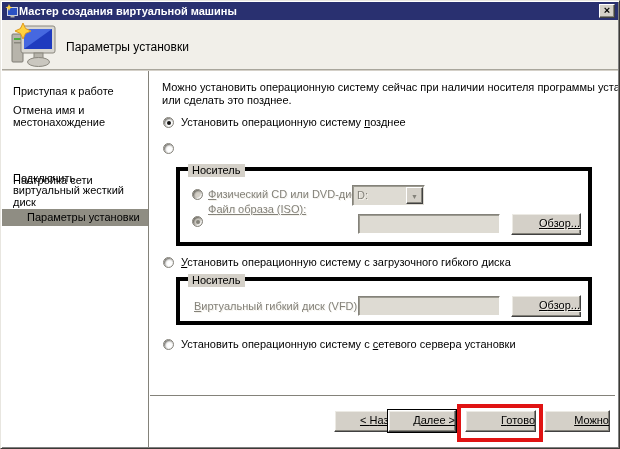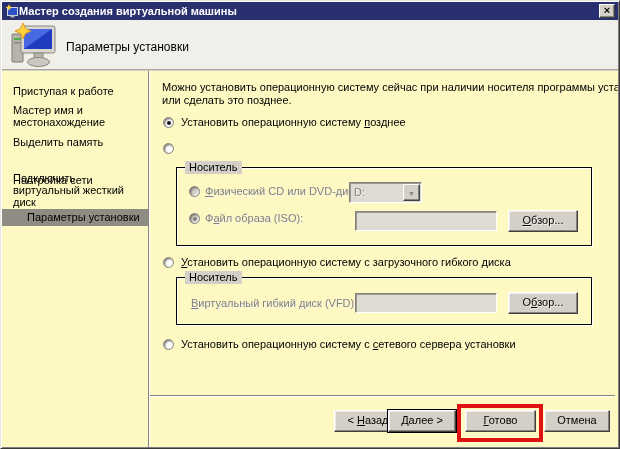--- a/index.html
+++ b/index.html
@@ -31,21 +31,21 @@
     font-size:11px; font-weight:bold; line-height:11px; text-align:center;
   }
   
   #header {
     position:absolute; top:20px; left:2px; right:2px; height:50px;
     background:#f1efe9; border-bottom:1px solid #a9a69c;
   }
   #header-icon { position:absolute; left:8px; top:2px; }
   #header-title { position:absolute; left:64px; top:20px; font-size:12px; color:#000; white-space:nowrap; }
   
-  #body { position:absolute; top:71px; left:2px; right:2px; bottom:2px; background:#fef9c3; }
+  #body { position:absolute; top:71px; left:2px; right:2px; bottom:2px; background:#ffffff; }
   #vdiv {
     position:absolute; left:146px; top:0; bottom:0; width:2px;
     background:linear-gradient(to right, #84827a 0 1px, #ffffff 1px 2px);
   }
   
   .si { position:absolute; left:11px; width:126px; line-height:12px; color:#000; }
   #si1 { top:14px; }
   #si2 { top:33px; }
   #si3 { top:65px; }
   #si4 { top:103px; }
@@ -71,52 +71,52 @@
   .rlbl { position:absolute; white-space:nowrap; line-height:13px; }
   .accel { text-decoration:underline; }
   .dis { color:#84827a; text-shadow:1px 1px 0 #f4f2ec; }
   #r1 { left:161px; top:46px; }  #r1l { left:179px; top:45px; }
   #r2 { left:161px; top:72px; }  #r2l { left:179px; top:71px; }
   #r3 { left:161px; top:186px; } #r3l { left:179px; top:185px; }
   #r4 { left:161px; top:268px; } #r4l { left:179px; top:267px; }
   
   .group {
     position:absolute; left:174px; width:416px;
-    border:1px solid #000000;
+    border:4px solid #000000;
     box-shadow: inset 1px 1px 0 #ffffff, 1px 1px 0 #ffffff;
   }
   #group-cd  { top:96px;  height:79px; }
   #group-vfd { top:206px; height:48px; }
   .legend {
     position:absolute; top:-7px; left:8px; background:#d4d0c8;
     padding:0 4px; line-height:13px;
   }
   #gr1 { left:12px; top:18px; } #gr1l { left:28px; top:17px; }
-  #gr2 { left:12px; top:45px; } #gr2l { left:28px; top:44px; }
+  #gr2 { left:12px; top:45px; } #gr2l { left:28px; top:32px;text-decoration:underline; }
   #vfd-lbl { left:14px; top:19px; }
   .field {
     position:absolute; background:#dedbd3;
     border:1px solid; border-color:#84827a #fff #fff #84827a;
     box-shadow: inset 1px 1px 0 #9c9a90;
   }
   #drive-combo { left:172px; top:14px; width:73px; height:21px; }
   #drive-value { position:absolute; left:4px; top:3px; }
   #drive-arrow {
     position:absolute; right:1px; top:1px; bottom:1px; width:17px;
     background:#d4d0c8; border:1px solid; border-color:#fff #404040 #404040 #fff;
     box-shadow: inset -1px -1px 0 #84827a;
     font-size:7px; color:#84827a; text-align:center; line-height:17px;
   }
   #iso-input { left:178px; top:43px; width:142px; height:20px; }
   #vfd-input { left:178px; top:15px; width:142px; height:20px; }
   .btn {
     position:absolute; height:22px; background:#d4d0c8; color:#000;
     border:1px solid; border-color:#fff #404040 #404040 #fff;
     box-shadow: inset -1px -1px 0 #84827a, inset 1px 1px 0 #eceae4;
-    text-align:center; line-height:19px; white-space:nowrap;
+    text-align:right; line-height:19px; white-space:nowrap;text-decoration:underline;
   }
   #browse-iso { left:331px; top:42px; width:70px; }
   #browse-vfd { left:331px; top:14px; width:70px; }
   
   #hdiv {
     position:absolute; top:324px; left:148px; right:3px; height:2px;
     background:linear-gradient(to bottom, #84827a 0 1px, #ffffff 1px 2px);
   }
   #back-btn   { left:313px; top:339px; width:68px;margin-left:19px; }
   #next-btn   { left:386px; top:339px; width:68px;
@@ -157,22 +157,21 @@
       <ellipse cx="28.5" cy="40" rx="11" ry="4.5" fill="#cac7bf" stroke="#8a877e"></ellipse>
       <path d="M13 1 L15.5 6.5 L21 9 L15.5 11.5 L13 17 L10.5 11.5 L5 9 L10.5 6.5 Z" fill="#ffd23e" stroke="#e09a1e"></path>
     </svg>
     <div id="header-title">Параметры установки</div>
   </div>
 
   <div id="body">
     <div id="vdiv"></div>
 
     <div class="si" id="si1">Приступая к работе</div>
-    <div class="si" id="si2">Мастер имя и местонахождение</div>
-    <div class="si" id="si3">Выделить память</div>
+    <div class="si" id="si2">Отмена имя и местонахождение</div>
     <div class="si" id="si4">Настройка сети</div>
     <div class="si" id="si5">Подключить виртуальный жесткий диск</div>
     <div class="si" id="si6">Параметры установки</div>
 
     <div class="line" id="intro1">Можно установить операционную систему сейчас при наличии носителя программы установки</div>
     <div class="line" id="intro2">или сделать это позднее.</div>
 
     <span class="radio checked" id="r1"></span>
     <span class="rlbl" id="r1l"><span>Установить операционную систему </span><span class="accel">п</span><span>озднее</span></span>
 
@@ -209,17 +208,17 @@
     </div>
 
     <span class="radio" id="r4"></span>
     <span class="rlbl" id="r4l"><span>Установить операционную систему с </span><span class="accel">с</span><span>етевого сервера установки</span></span>
 
     <div id="hdiv"></div>
 
     <span class="btn" id="back-btn"><span>&lt; </span><span class="accel">Н</span><span>азад</span></span>
     <span class="btn" id="next-btn"><span></span><span class="accel">Д</span><span>алее &gt;</span></span>
     <span class="btn" id="finish-btn"><span></span><span class="accel">Г</span><span>отово</span></span>
-    <span class="btn" id="cancel-btn">Отмена</span>
+    <span class="btn" id="cancel-btn">Можно</span>
 
     <div id="red-box"></div>
   </div>
 </div>
 
 </body></html>

